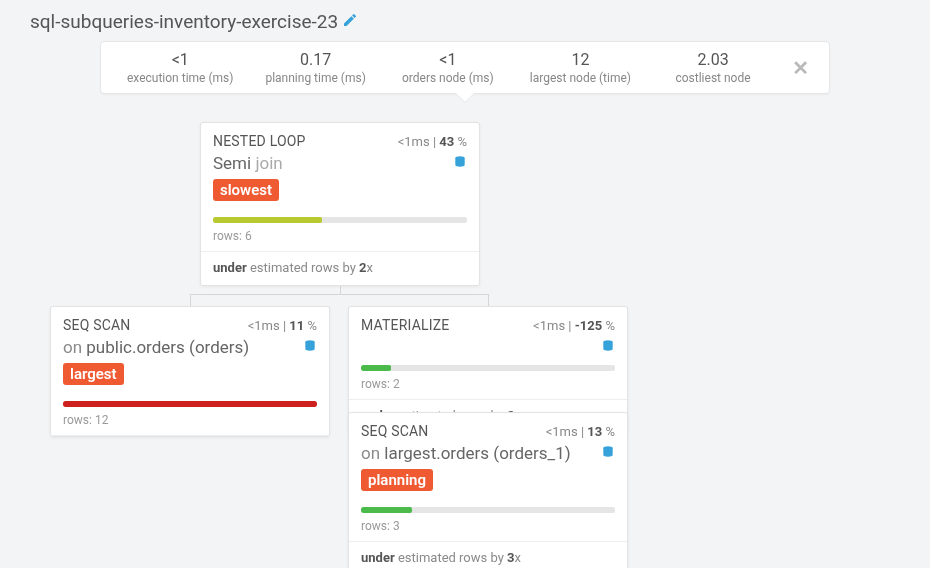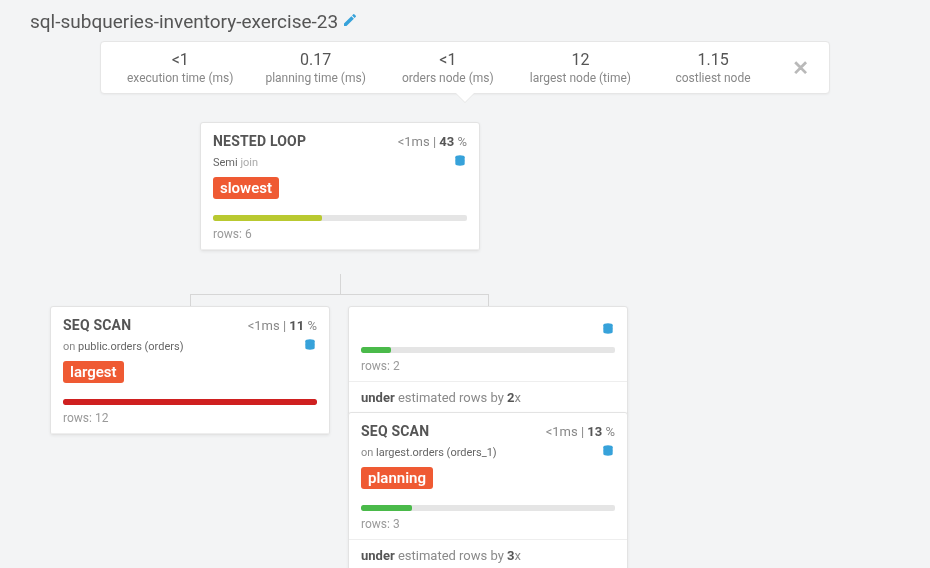--- a/index.html
+++ b/index.html
@@ -95,33 +95,33 @@
   }
   .node-head {
     padding: 10px 12px 6px 12px;
   }
   .node-title-row {
     display: flex;
     justify-content: space-between;
     align-items: baseline;
   }
   .node-title {
-    font-weight: 700;
+    font-weight: 400;
     color: #555;
     font-size: 14px;
     letter-spacing: 0.2px;
   }
   .node-metrics {
     font-size: 13px;
     color: #888;
   }
   .node-metrics b { color: #555; font-weight: 700; }
   .node-sub {
     color: #8a8a8a;
-    font-size: 11px;
+    font-size: 17px;
     margin-top: 4px;
     display: flex;
     justify-content: space-between;
     align-items: center;
     min-height: 18px;
   }
   .node-sub .join { color:#aaa }
   .sub-dark { color:#666 }
   .db-icon { color: #37a2da; }
   .badge {
@@ -190,21 +190,21 @@
     </div>
     <div class="stat">
       <div class="stat-value">&lt;1</div>
       <div class="stat-label">orders node (ms)</div>
     </div>
     <div class="stat">
       <div class="stat-value">12</div>
       <div class="stat-label">largest node (time)</div>
     </div>
     <div class="stat">
-      <div class="stat-value">1.15</div>
+      <div class="stat-value">2.03</div>
       <div class="stat-label">costliest node</div>
     </div>
     <span class="close-x">✕</span>
     <div class="caret"></div>
   </div>
 </div>
 
 <div class="canvas">
 
   <div class="conn" style="left:340px; top:180px; width:1px; height:20px;"></div>
@@ -231,20 +231,21 @@
             </svg>
         </span>
       </div>
       <span class="badge">slowest</span>
     </div>
     <div class="bar">
         <div class="bar-fill" style="width:43%;background:#b9c930"></div>
       </div>
     <div class="rows-line"><span>rows: </span><span>6</span></div>
     <div class="sep"></div>
+    <div class="est-line"><b>under</b><span> estimated rows by </span><b>2</b><span>x</span></div>
   </div>
 
   <div class="node" style="left:50px; top:212px;">
     <div class="node-head">
       <div class="node-title-row">
         <span class="node-title">SEQ SCAN</span>
         <span class="node-metrics">
           <span>&lt;1</span><span>ms</span> | <b><span>11</span></b> %
         </span>
       </div>
@@ -262,20 +263,26 @@
     </div>
     <div class="bar">
         <div class="bar-fill" style="width:100%;background:#cf2020"></div>
       </div>
     <div class="rows-line"><span>rows: </span><span>12</span></div>
     <div class="sep"></div>
   </div>
 
   <div class="node" style="left:348px; top:212px;">
     <div class="node-head">
+      <div class="node-title-row">
+        <span class="node-title">MATERIALIZE</span>
+        <span class="node-metrics">
+          <span>&lt;1</span><span>ms</span> | <b><span>-125</span></b> %
+        </span>
+      </div>
       <div class="node-sub">
         <span></span>
         <span class="db-icon">
           <svg width="14" height="14" viewBox="0 0 24 24" fill="currentColor">
               <ellipse cx="12" cy="5" rx="8" ry="3"></ellipse>
               <path d="M4 5v6c0 1.66 3.58 3 8 3s8-1.34 8-3V5"></path>
               <path d="M4 11v6c0 1.66 3.58 3 8 3s8-1.34 8-3v-6"></path>
             </svg>
         </span>
       </div>

